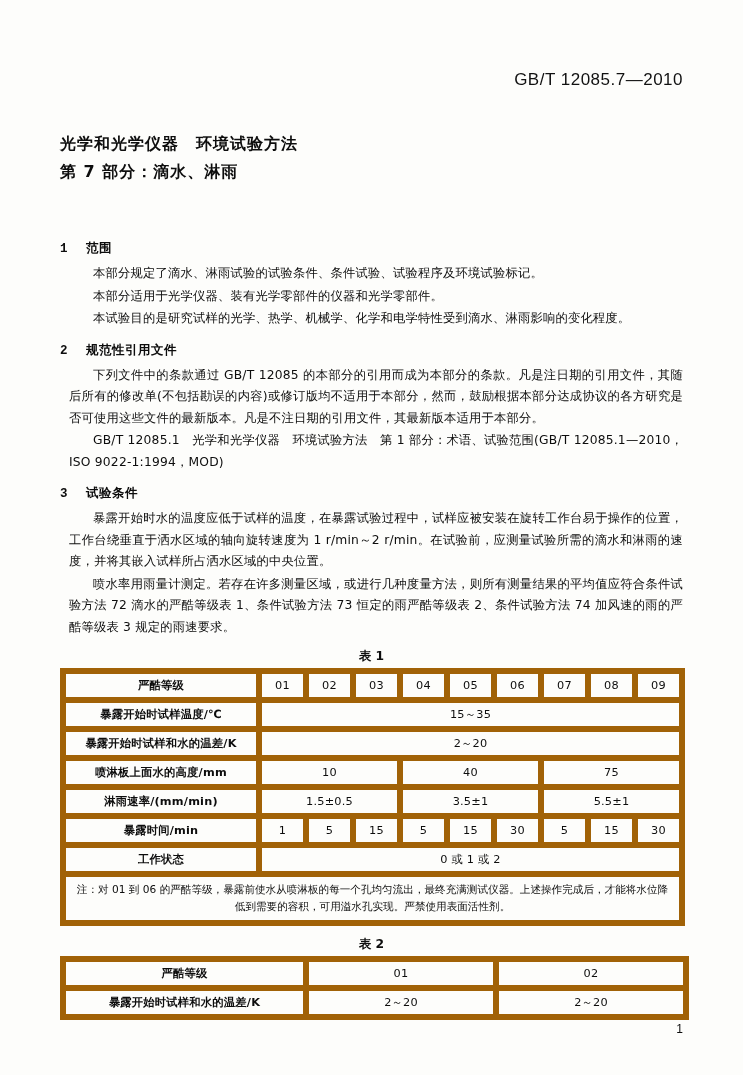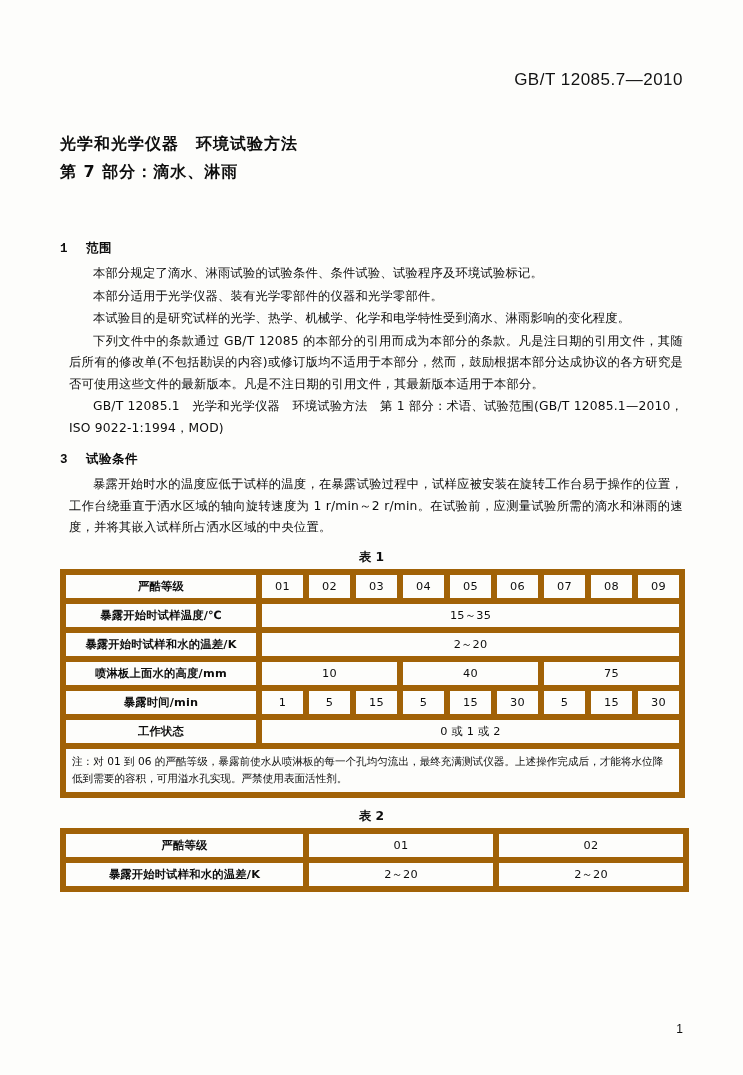--- a/index.html
+++ b/index.html
@@ -96,21 +96,21 @@
     text-align: center;
     padding: 3px 1px;
     height: 17px;
     letter-spacing: 0.2px;
   }
   table.doc td.rowhead {
     font-weight: bold;
     letter-spacing: 0.2px;
   }
   table.doc td.note {
-    text-align: left;
+    text-align: center;
     padding: 4px 6px 5px 6px;
     line-height: 17px;
     font-size: 10.6px;
     letter-spacing: 0;
   }
   .t1 { margin-top: 0; }
   .tbl2 td { height: 19px; }
   .page-num {
     position: absolute;
     right: 0px;
@@ -142,27 +142,31 @@
 
     <div class="body-area">
 
       <div class="sec-head">
         <span class="num">1</span><span>范围</span>
       </div>
       <p class="para indent">本部分规定了滴水、淋雨试验的试验条件、条件试验、试验程序及环境试验标记。</p>
       <p class="para indent">本部分适用于光学仪器、装有光学零部件的仪器和光学零部件。</p>
       <p class="para indent">本试验目的是研究试样的光学、热学、机械学、化学和电学特性受到滴水、淋雨影响的变化程度。</p>
 
+      <div class="sec-head">
+        <span class="num">2</span><span>规范性引用文件</span>
+      </div>
       <p class="para indent">下列文件中的条款通过 GB/T 12085 的本部分的引用而成为本部分的条款。凡是注日期的引用文件，其随后所有的修改单(不包括勘误的内容)或修订版均不适用于本部分，然而，鼓励根据本部分达成协议的各方研究是否可使用这些文件的最新版本。凡是不注日期的引用文件，其最新版本适用于本部分。</p>
       <p class="para indent">GB/T 12085.1　光学和光学仪器　环境试验方法　第 1 部分：术语、试验范围(GB/T 12085.1—2010，ISO 9022-1:1994，MOD)</p>
 
       <div class="sec-head">
         <span class="num">3</span><span>试验条件</span>
       </div>
       <p class="para indent">暴露开始时水的温度应低于试样的温度，在暴露试验过程中，试样应被安装在旋转工作台易于操作的位置，工作台绕垂直于洒水区域的轴向旋转速度为 1 r/min～2 r/min。在试验前，应测量试验所需的滴水和淋雨的速度，并将其嵌入试样所占洒水区域的中央位置。</p>
+      <p class="para indent">喷水率用雨量计测定。若存在许多测量区域，或进行几种度量方法，则所有测量结果的平均值应符合条件试验方法 72 滴水的严酷等级表 1、条件试验方法 73 恒定的雨严酷等级表 2、条件试验方法 74 加风速的雨的严酷等级表 3 规定的雨速要求。</p>
 
       <div class="tbl-caption">表 1</div>
       <table class="doc t1">
         <colgroup>
           <col style="width:196px">
           <col style="width:47px">
             <col style="width:47px">
             <col style="width:47px">
           <col style="width:47px">
             <col style="width:47px">
@@ -192,20 +196,26 @@
             <td class="rowhead">暴露开始时试样和水的温差/K</td>
             <td colspan="9">2～20</td>
           </tr>
           <tr>
             <td class="rowhead">喷淋板上面水的高度/mm</td>
             <td colspan="3">10</td>
             <td colspan="3">40</td>
             <td colspan="3">75</td>
           </tr>
           <tr>
+            <td class="rowhead">淋雨速率/(mm/min)</td>
+            <td colspan="3">1.5±0.5</td>
+            <td colspan="3">3.5±1</td>
+            <td colspan="3">5.5±1</td>
+          </tr>
+          <tr>
             <td class="rowhead">暴露时间/min</td>
             <td>1</td>
             <td>5</td>
             <td>15</td>
             <td>5</td>
             <td>15</td>
             <td>30</td>
             <td>5</td>
             <td>15</td>
             <td>30</td>

